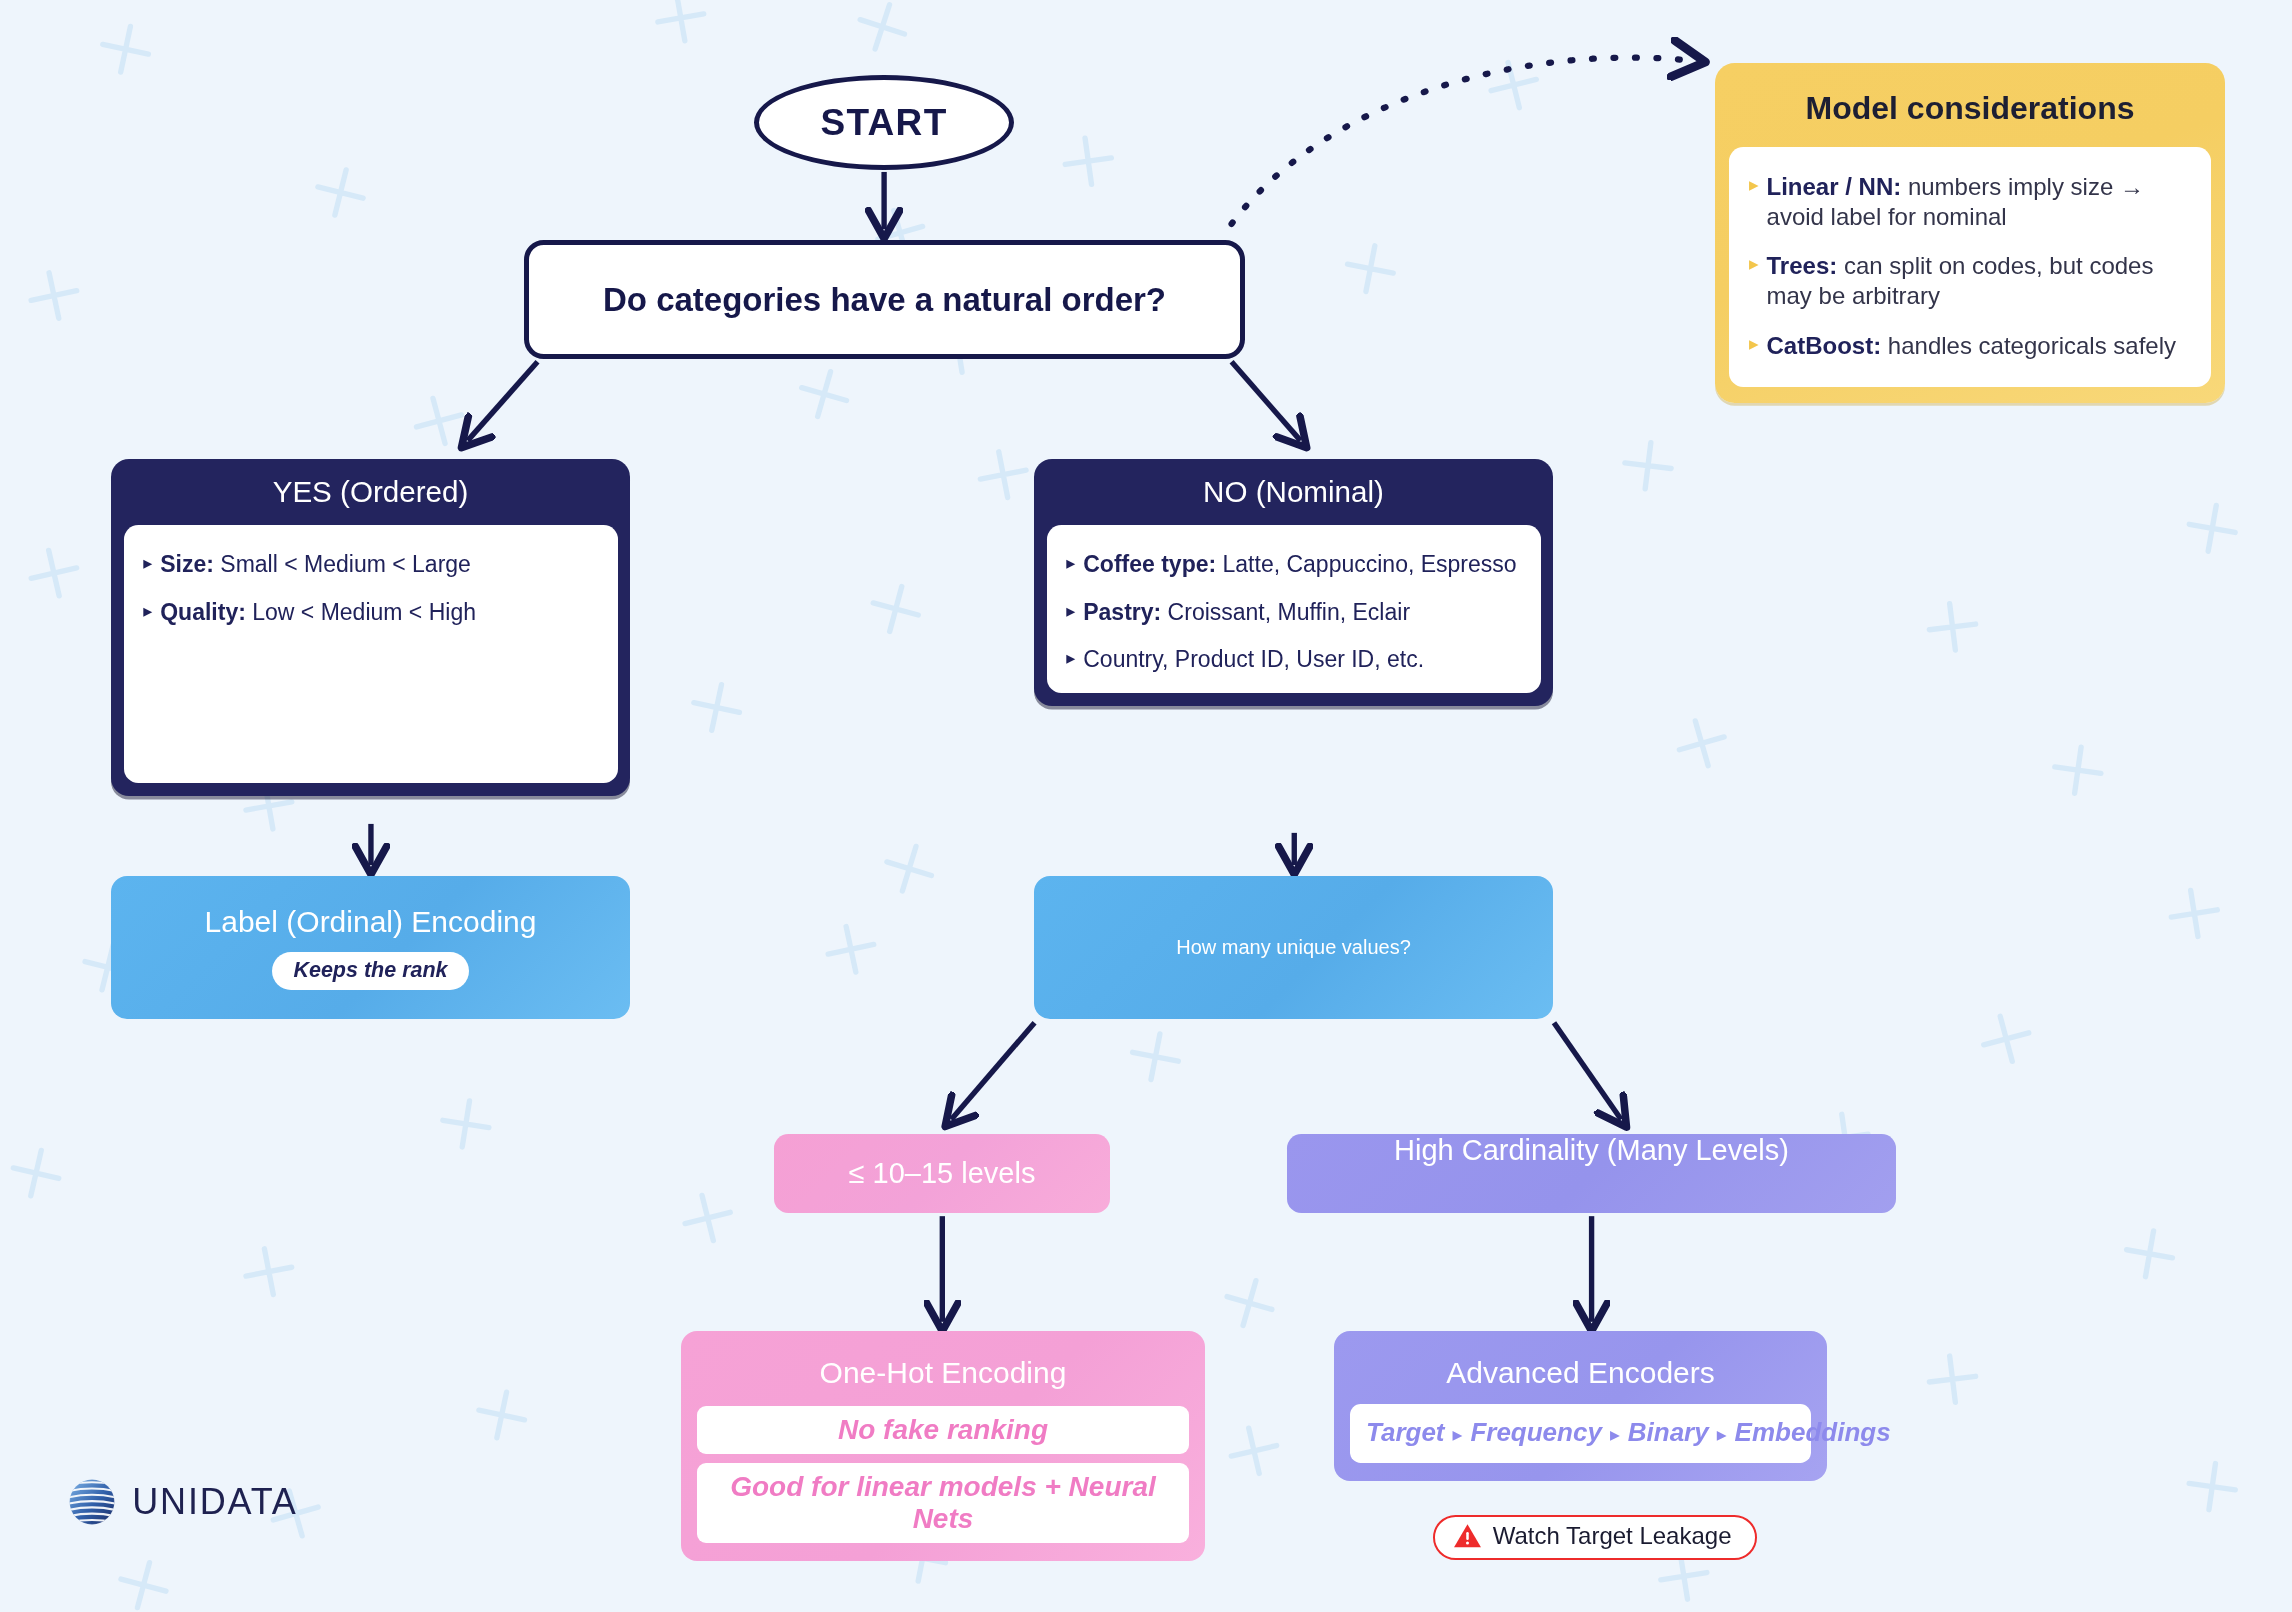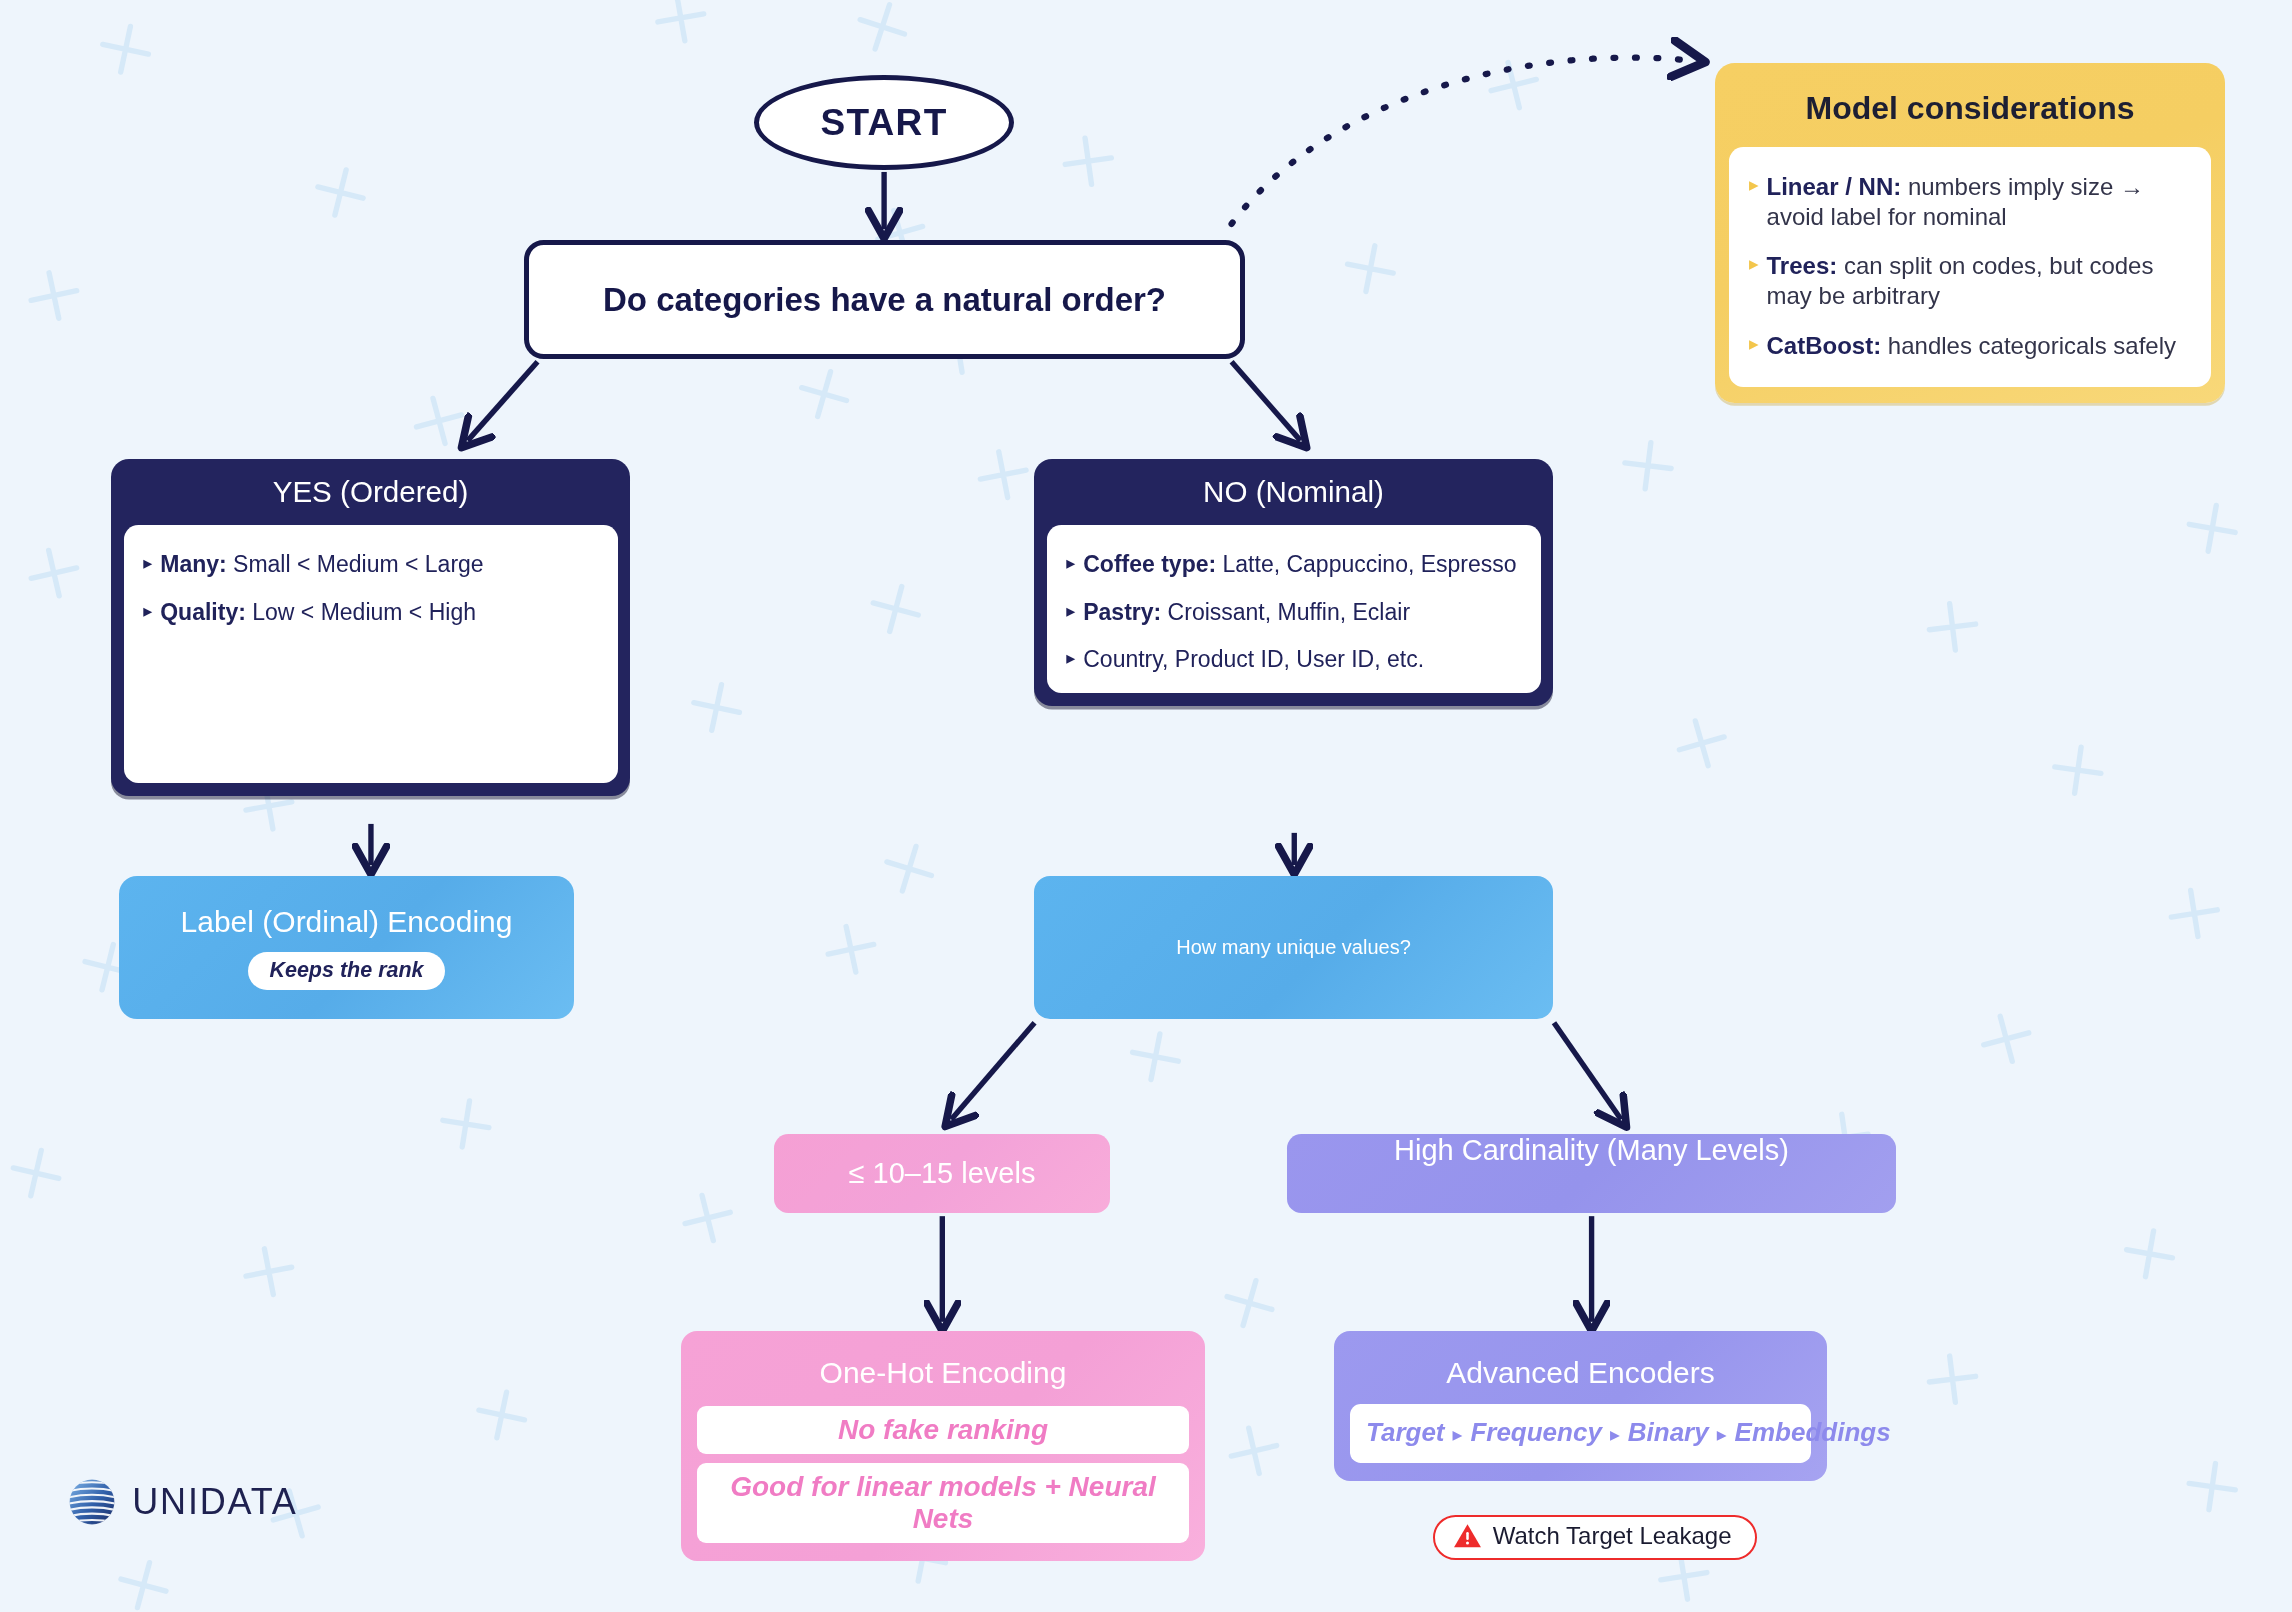--- a/index.html
+++ b/index.html
@@ -115,22 +115,22 @@
 
   
   .blue-box {
     background: linear-gradient(135deg,#5cb4ef 0%,#56ace9 55%,#6bbdf2 100%);
     border-radius: 16px;
     display: flex; flex-direction: column;
     align-items: center; justify-content: center;
     color: #ffffff;
   }
   #label-encoding-node {
-    left: 119px; top: 876px;
-    width: 455px; height: 143px; border-radius: 18px;
+    left: 111px; top: 876px;
+    width: 519px; height: 143px;
   }
   #label-encoding-node .title { font-size: 30px; }
   .pill-white {
     margin-top: 12.5px;
     background: #ffffff;
     border-radius: 895px;
     padding: 6.3px 21.5px;
     font-size: 21.5px;
     font-style: italic;
     font-weight: 700;
@@ -377,21 +377,21 @@
   <div class="node" id="decision-node">
     <span class="txt">Do categories have a natural order?</span>
   </div>
 
   <div class="node dark-card" id="yes-node">
     <div class="hdr">YES (Ordered)</div>
     <div class="body">
       <ul>
         <li>
           <span class="bullet-navy">▸</span>
-          <span><span class="lbl-b">Many:</span><span> Small &lt; Medium &lt; Large</span></span>
+          <span><span class="lbl-b">Size:</span><span> Small &lt; Medium &lt; Large</span></span>
         </li>
         <li>
           <span class="bullet-navy">▸</span>
           <span><span class="lbl-b">Quality:</span><span> Low &lt; Medium &lt; High</span></span>
         </li>
       </ul>
     </div>
   </div>
 
   <div class="node dark-card" id="no-node">

